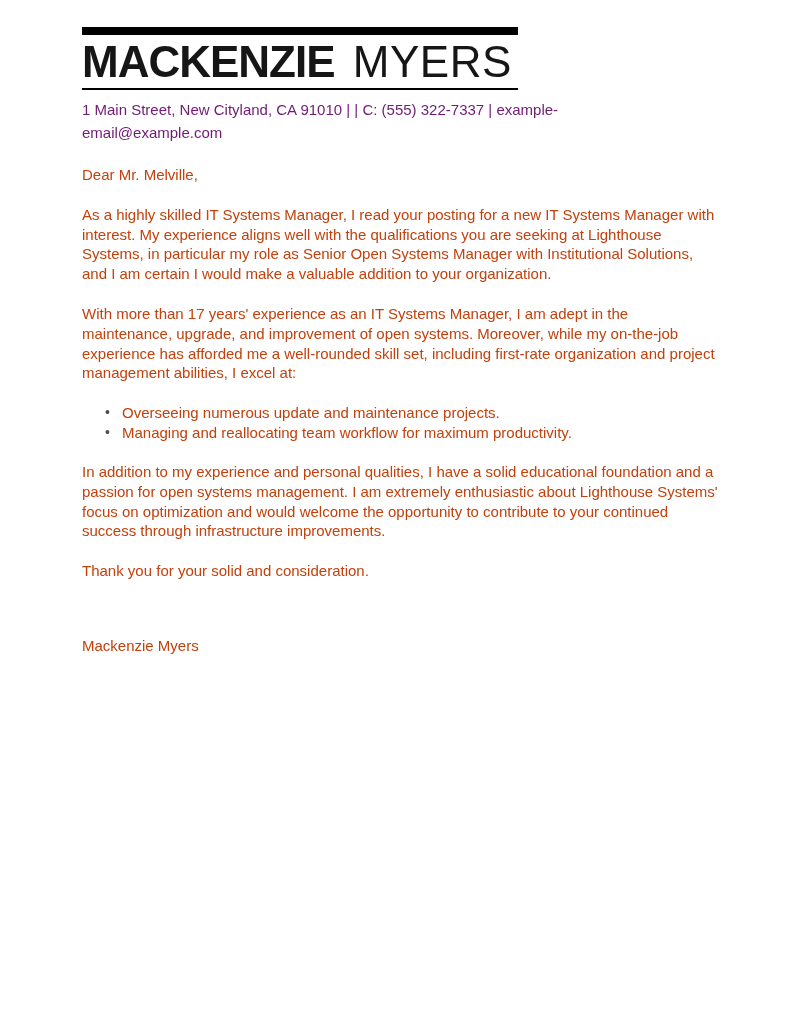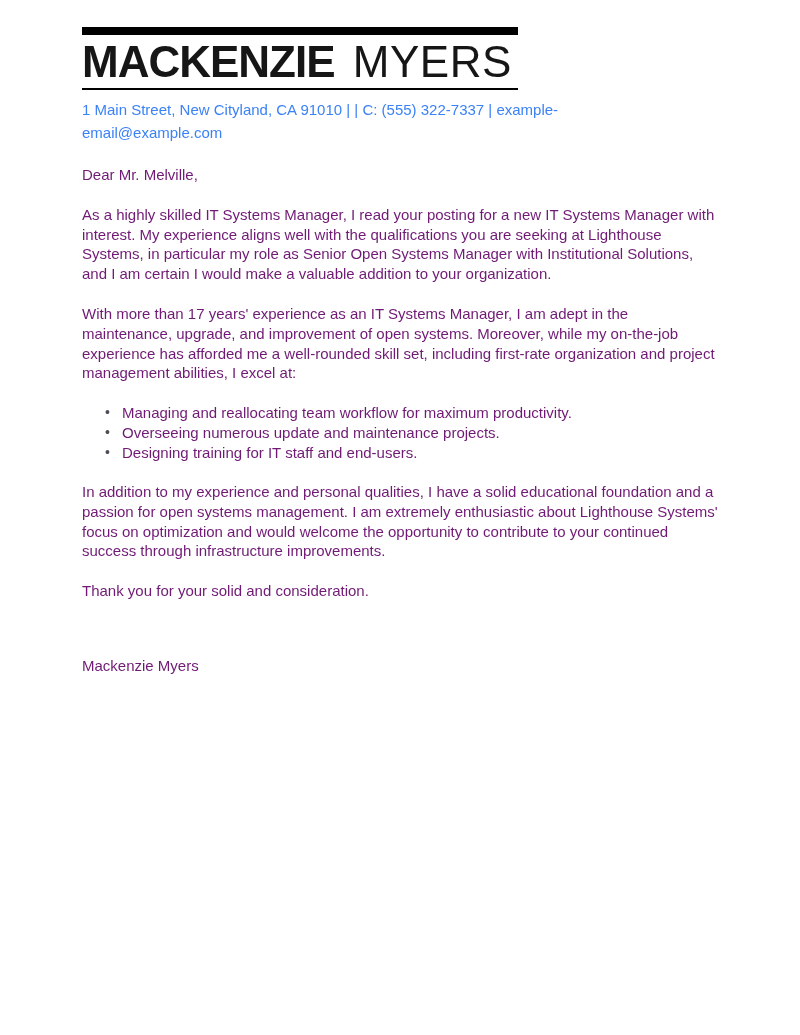--- a/index.html
+++ b/index.html
@@ -43,28 +43,28 @@
     width: 436px;
     height: 2px;
     background: #000000;
     margin-top: 1px;
   }
   .contact {
     margin-top: 9px;
     font-size: 15px;
     line-height: 1.5;
     max-width: 560px;
-    color: #3b82f6;
+    color: #701a75;
   }
   
   .letter-body {
     margin-top: 21px;
     font-size: 15px;
     line-height: 1.32;
-    color: #701a75;
+    color: #c2410c;
   }
   .letter-body p {
     margin-bottom: 20px;
     max-width: 640px;
   }
   .salutation { margin-bottom: 20px; }
   ul.skills {
     margin: 0 0 19px 0;
     padding-left: 40px;
     list-style: none;
@@ -102,23 +102,22 @@
   </header>
 
   <main class="letter-body">
     <p class="salutation">Dear Mr. Melville,</p>
 
     <p>As a highly skilled IT Systems Manager, I read your posting for a new IT Systems Manager with interest. My experience aligns well with the qualifications you are seeking at Lighthouse Systems, in particular my role as Senior Open Systems Manager with Institutional Solutions, and I am certain I would make a valuable addition to your organization.</p>
 
     <p>With more than 17 years' experience as an IT Systems Manager, I am adept in the maintenance, upgrade, and improvement of open systems. Moreover, while my on-the-job experience has afforded me a well-rounded skill set, including first-rate organization and project management abilities, I excel at:</p>
 
     <ul class="skills">
+      <li>Overseeing numerous update and maintenance projects.</li>
       <li>Managing and reallocating team workflow for maximum productivity.</li>
-      <li>Overseeing numerous update and maintenance projects.</li>
-      <li>Designing training for IT staff and end-users.</li>
     </ul>
 
     <p>In addition to my experience and personal qualities, I have a solid educational foundation and a passion for open systems management. I am extremely enthusiastic about Lighthouse Systems' focus on optimization and would welcome the opportunity to contribute to your continued success through infrastructure improvements.</p>
 
 
     <p>Thank you for your solid and consideration.</p>
 
 
     <p class="signature">Mackenzie Myers</p>
   </main>

